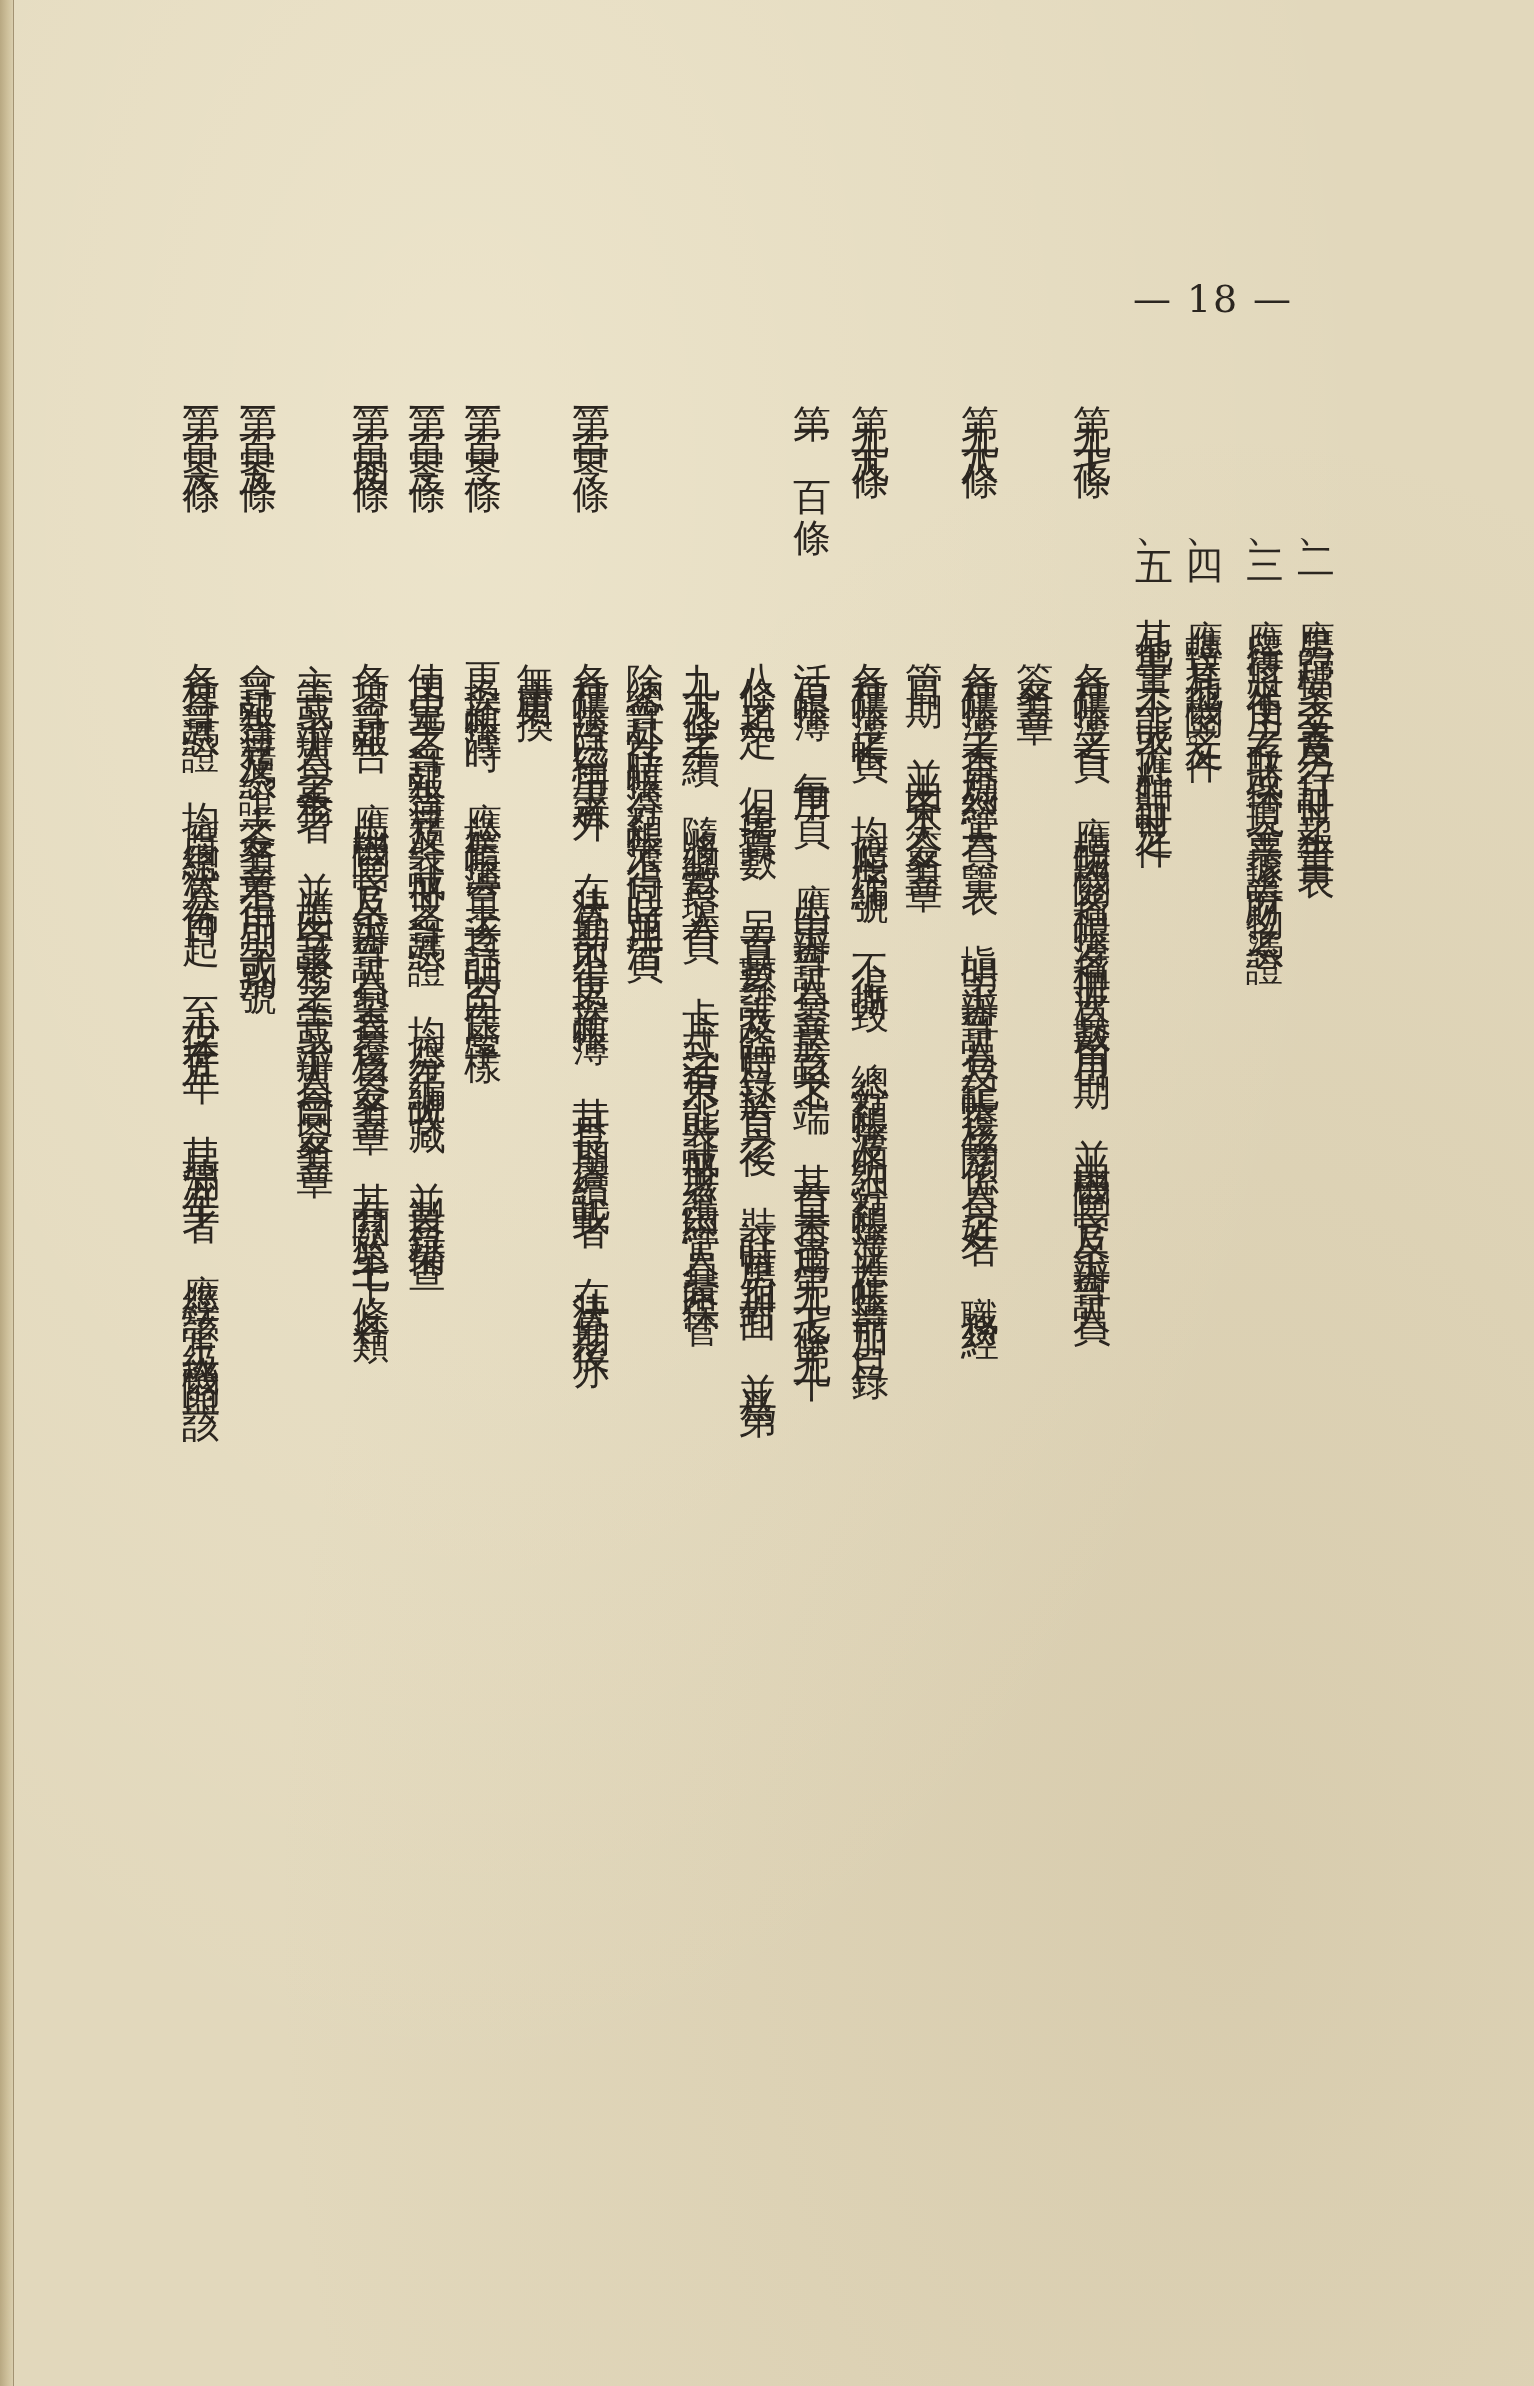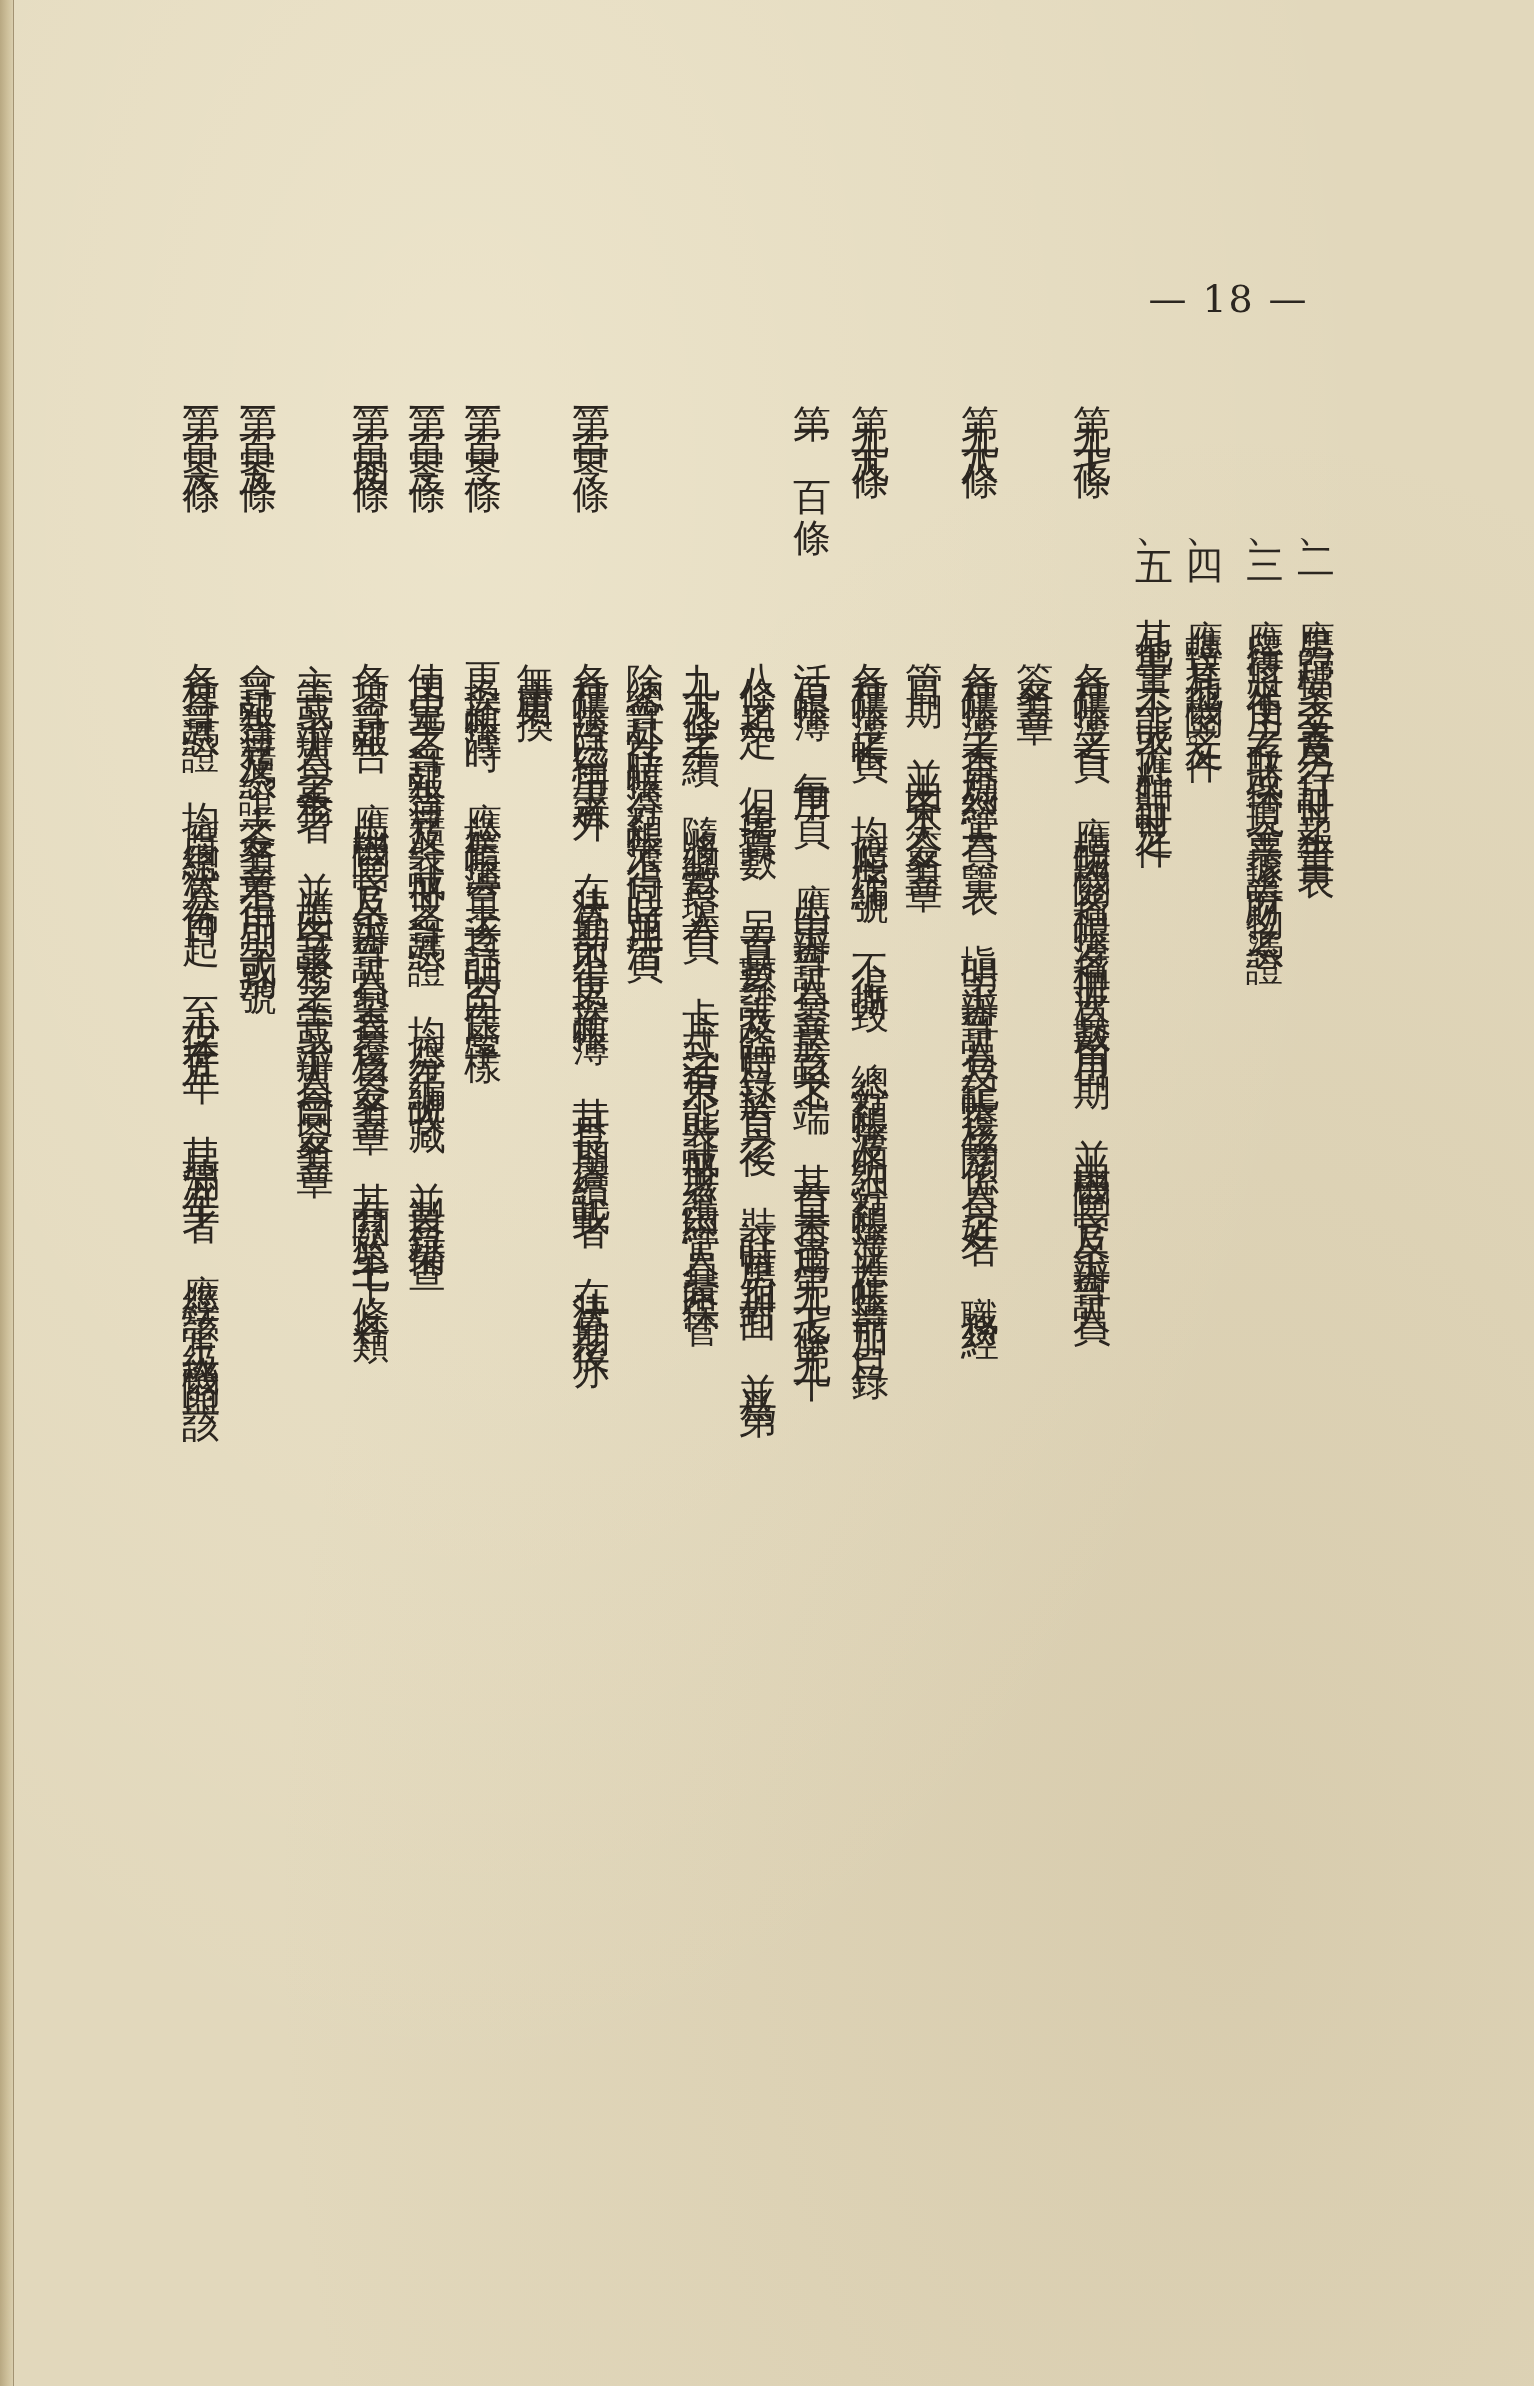--- a/index.html
+++ b/index.html
@@ -12,21 +12,21 @@
     font-family: "DejaVu Serif", "Liberation Serif", serif;
     color: #2b2620;
   }
   .binding-edge {
     position: absolute; left: 0; top: 0; width: 13.4px; height: 100%;
     background: linear-gradient(to right, #b8a882, #cfc19c 60%, #d9ceae);
     border-right: 1.9px solid #a29272;
   }
   .page-number {
     position: absolute; top: 277px; left: 1133px; width: 191px;
-    text-align: center; font-size: 38px; letter-spacing: 1.9px;
+    font-size: 38px; letter-spacing: 1.9px;
     font-family: "DejaVu Serif", serif;
   }
   .col {
     position: absolute;
     writing-mode: vertical-rl;
     text-orientation: upright;
     font-size: 38px;
     line-height: 1;
     letter-spacing: 14.3px;
     white-space: nowrap;

